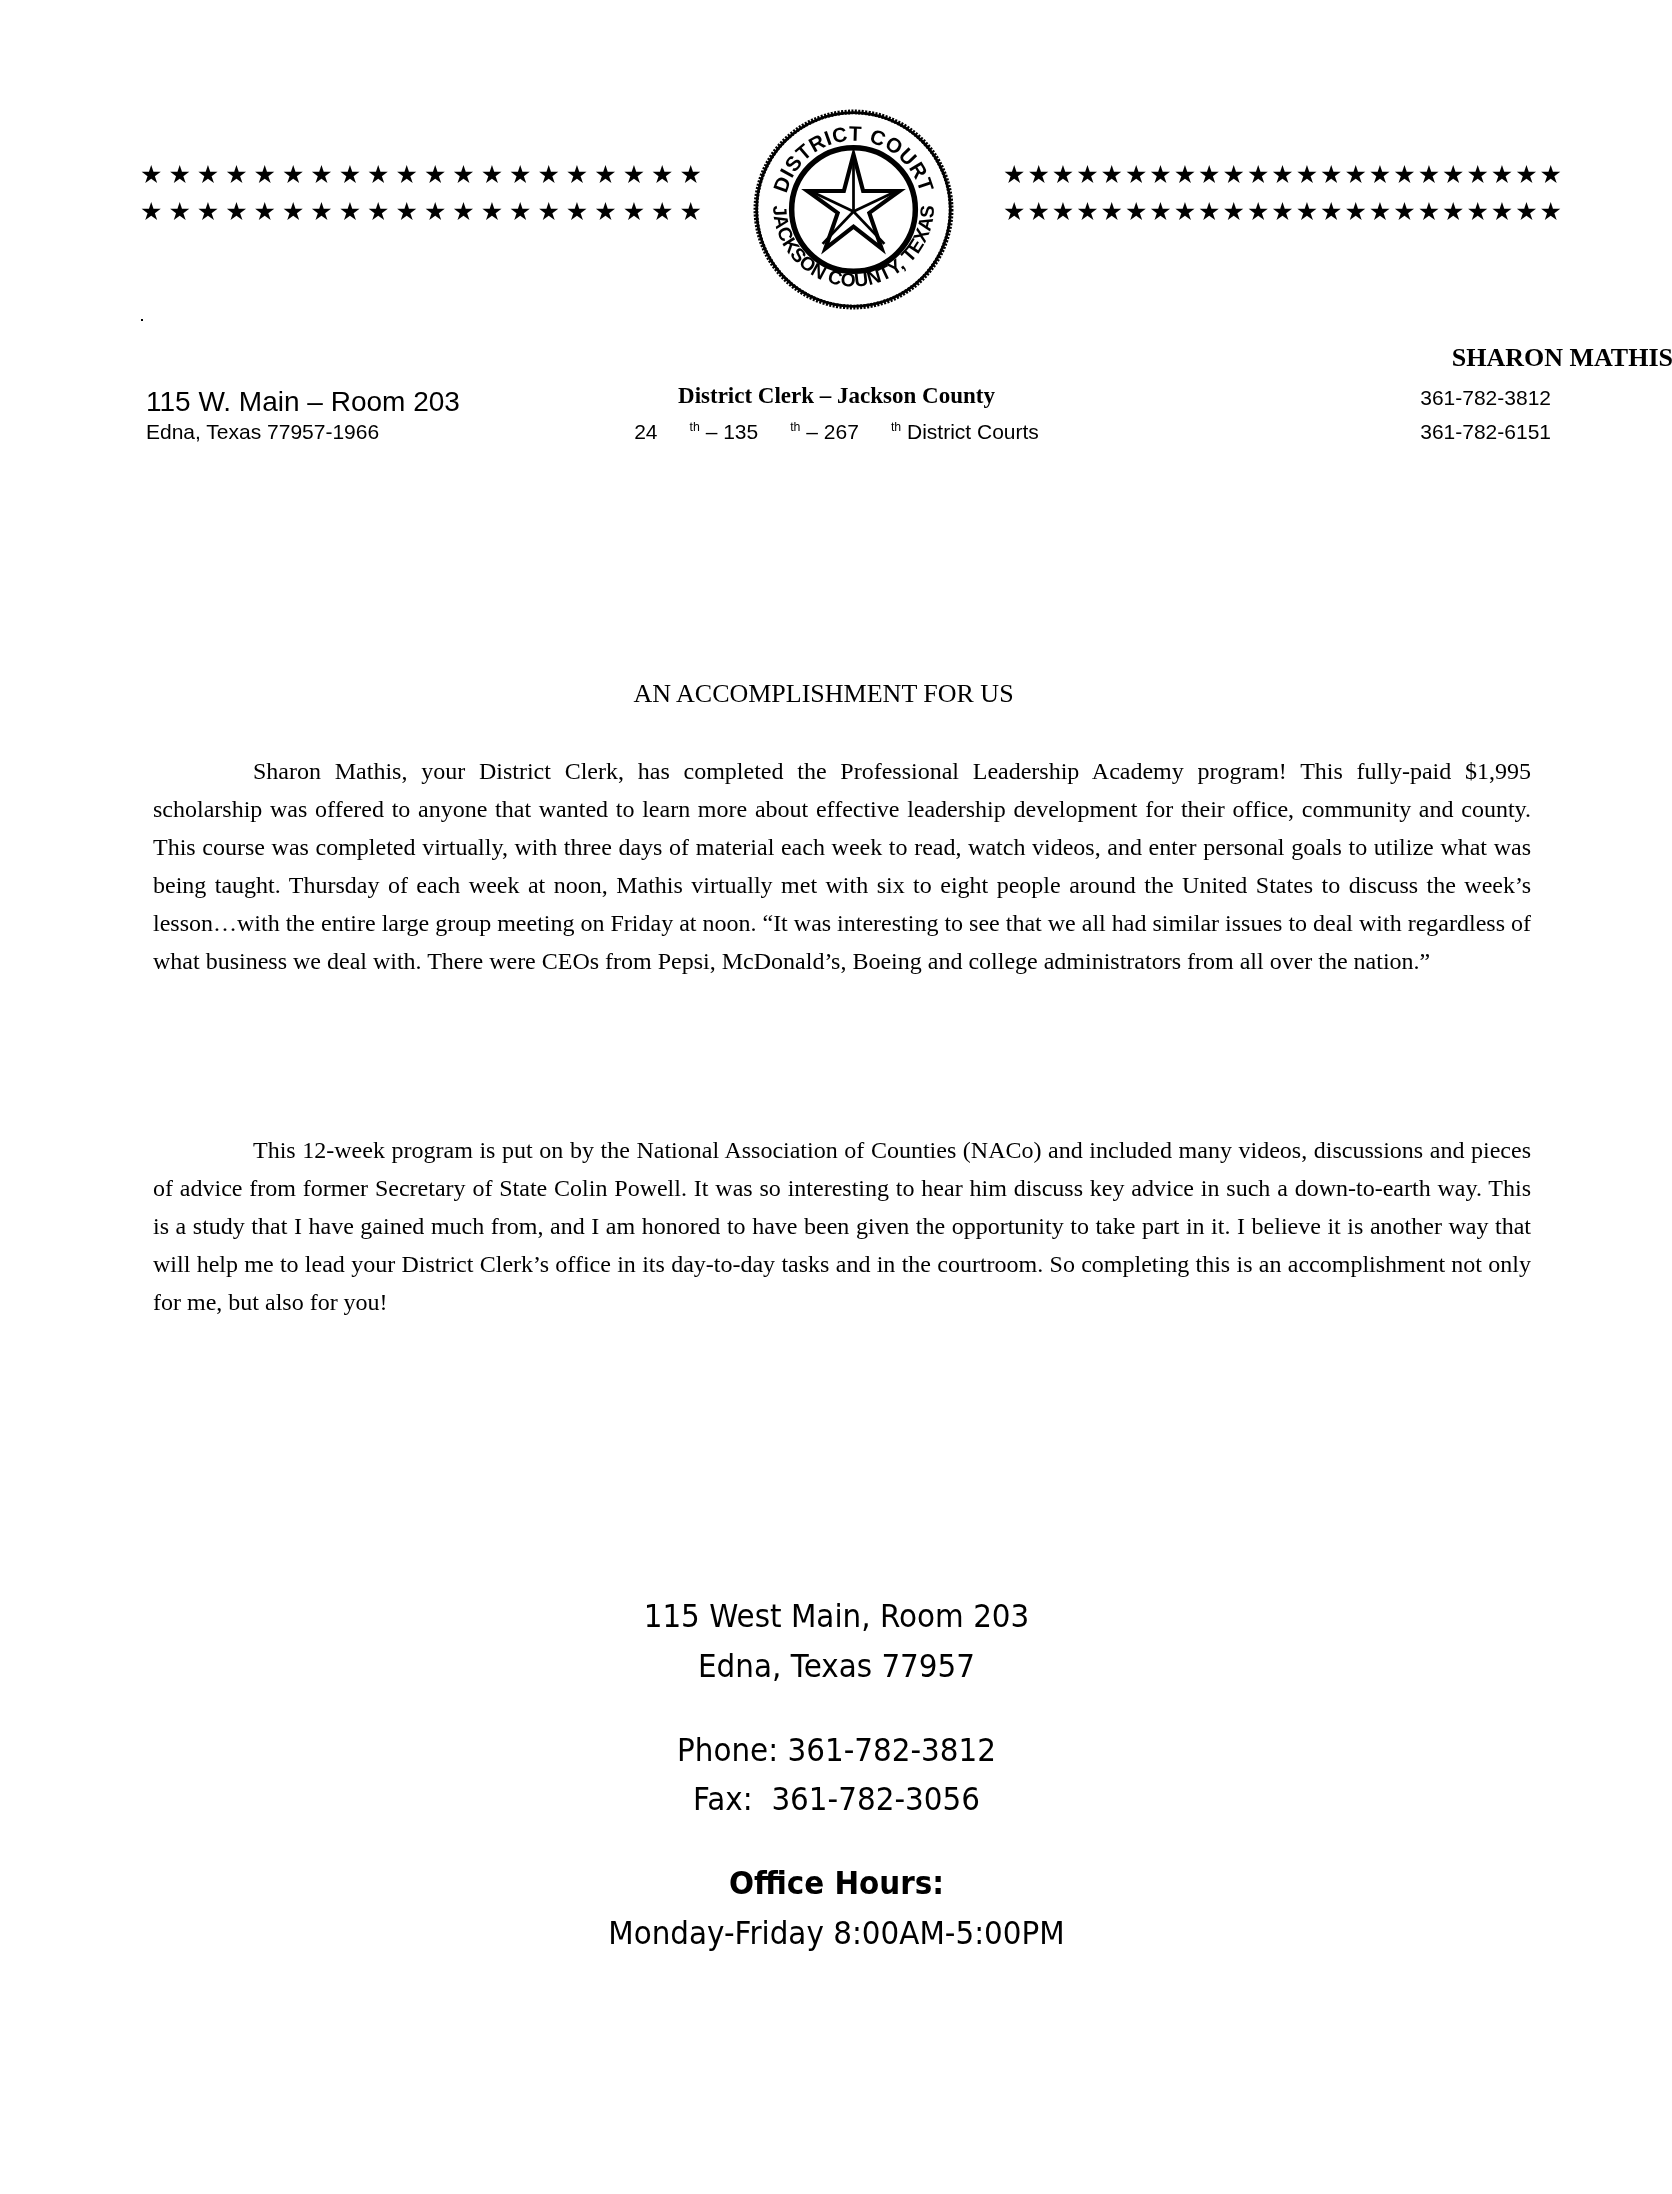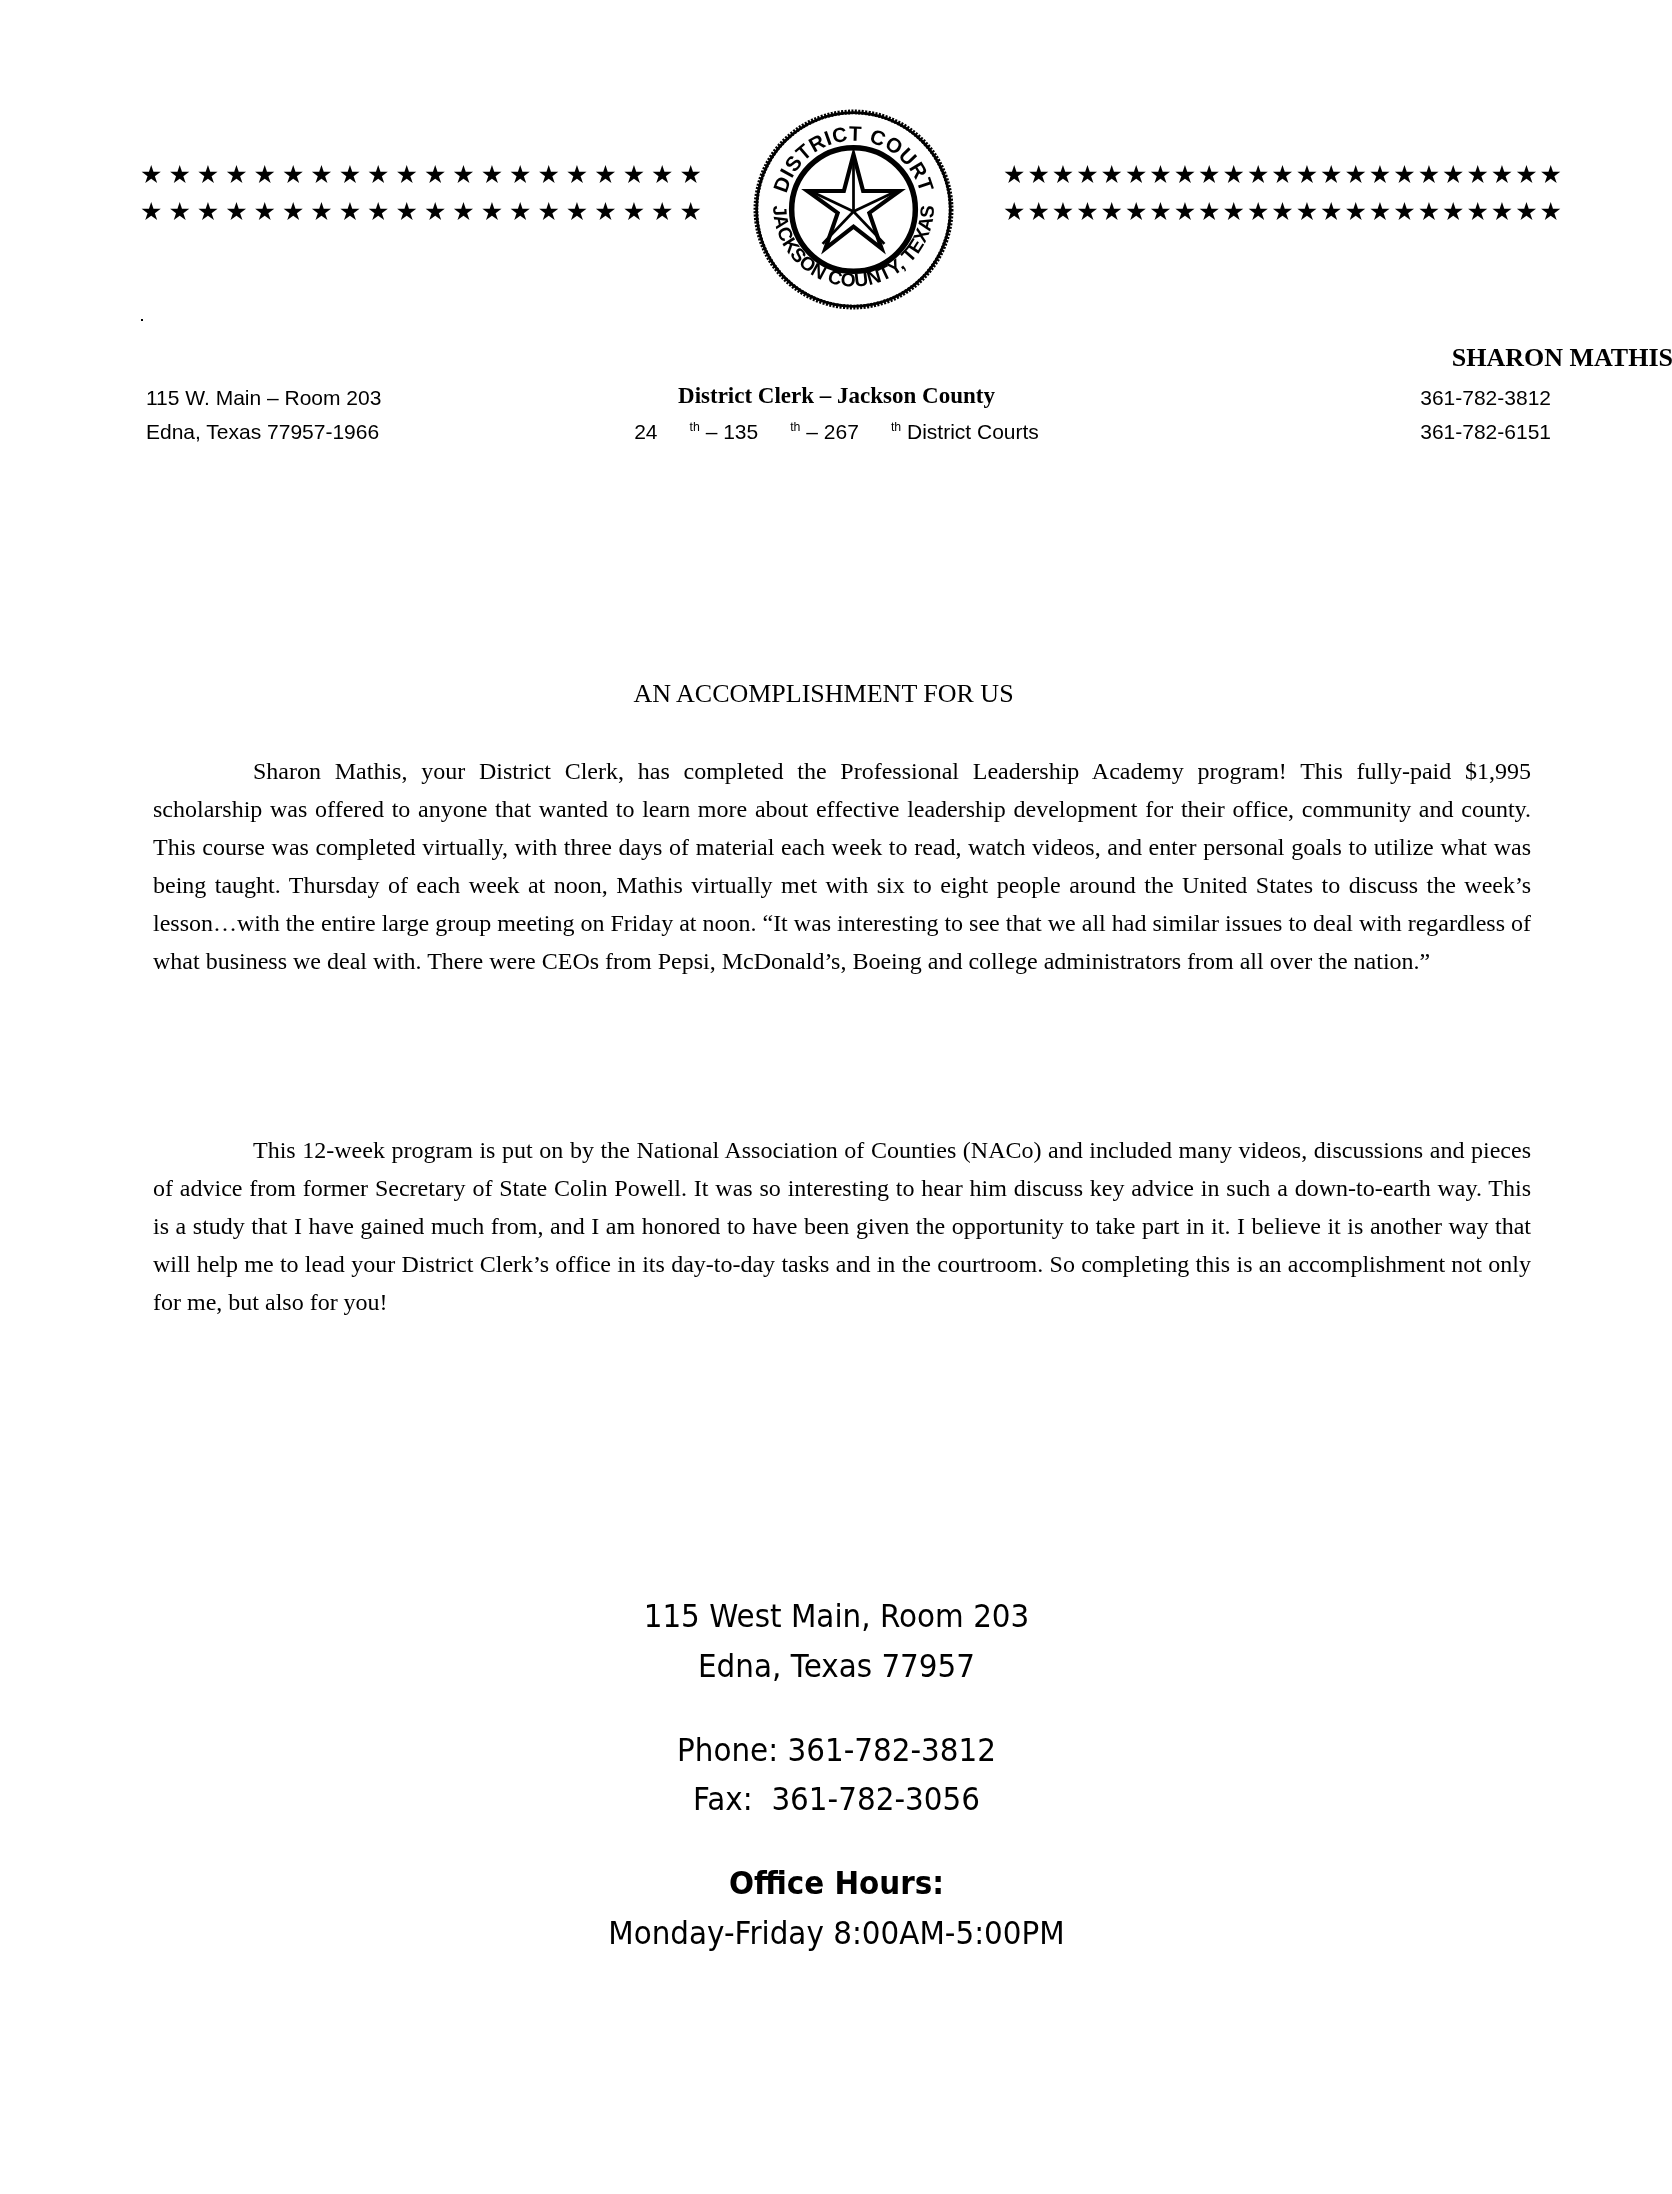--- a/index.html
+++ b/index.html
@@ -16,21 +16,21 @@
   .star-row.right span { width: 24.4px; }
 
   
   #seal { left: 747px; top: 103px; width: 213px; height: 213px; }
 
   .dot { left: 141px; top: 319px; width: 2.1px; height: 2.1px; background: #000; }
 
   
   .sans { font-family: "Liberation Sans", sans-serif; }
   .serif { font-family: "Liberation Serif", serif; }
-  #addr-line1 { left: 146px; top: 386px; font-size: 21px; }
+  #addr-line1 { left: 146px; top: 386px; font-size: 28px; }
   #addr-line2 { left: 146px; top: 420px; font-size: 21px; }
   #name { left: 0; width: 1673px; top: 343px; text-align: right; font-size: 26px; font-weight: bold; }
   #clerk-title { left: 0; width: 1673px; top: 383px; text-align: center; font-size: 23px; font-weight: bold; }
   #courts { left: 0; width: 1673px; top: 420px; text-align: center; font-size: 21px; }
   #courts sup { font-size: 12.3px; vertical-align: 8.2px; line-height: 0; padding-left: 32px; }
   #phone-right-1 { right: 122px; top: 386px; font-size: 21px; text-align: left; }
   #phone-right-2 { right: 122px; top: 420px; font-size: 21px; text-align: right; }
 
   
   #article-title { left: 0; width: 1647px; top: 679px; text-align: center; font-size: 26px; font-family: "Liberation Serif", serif; }

